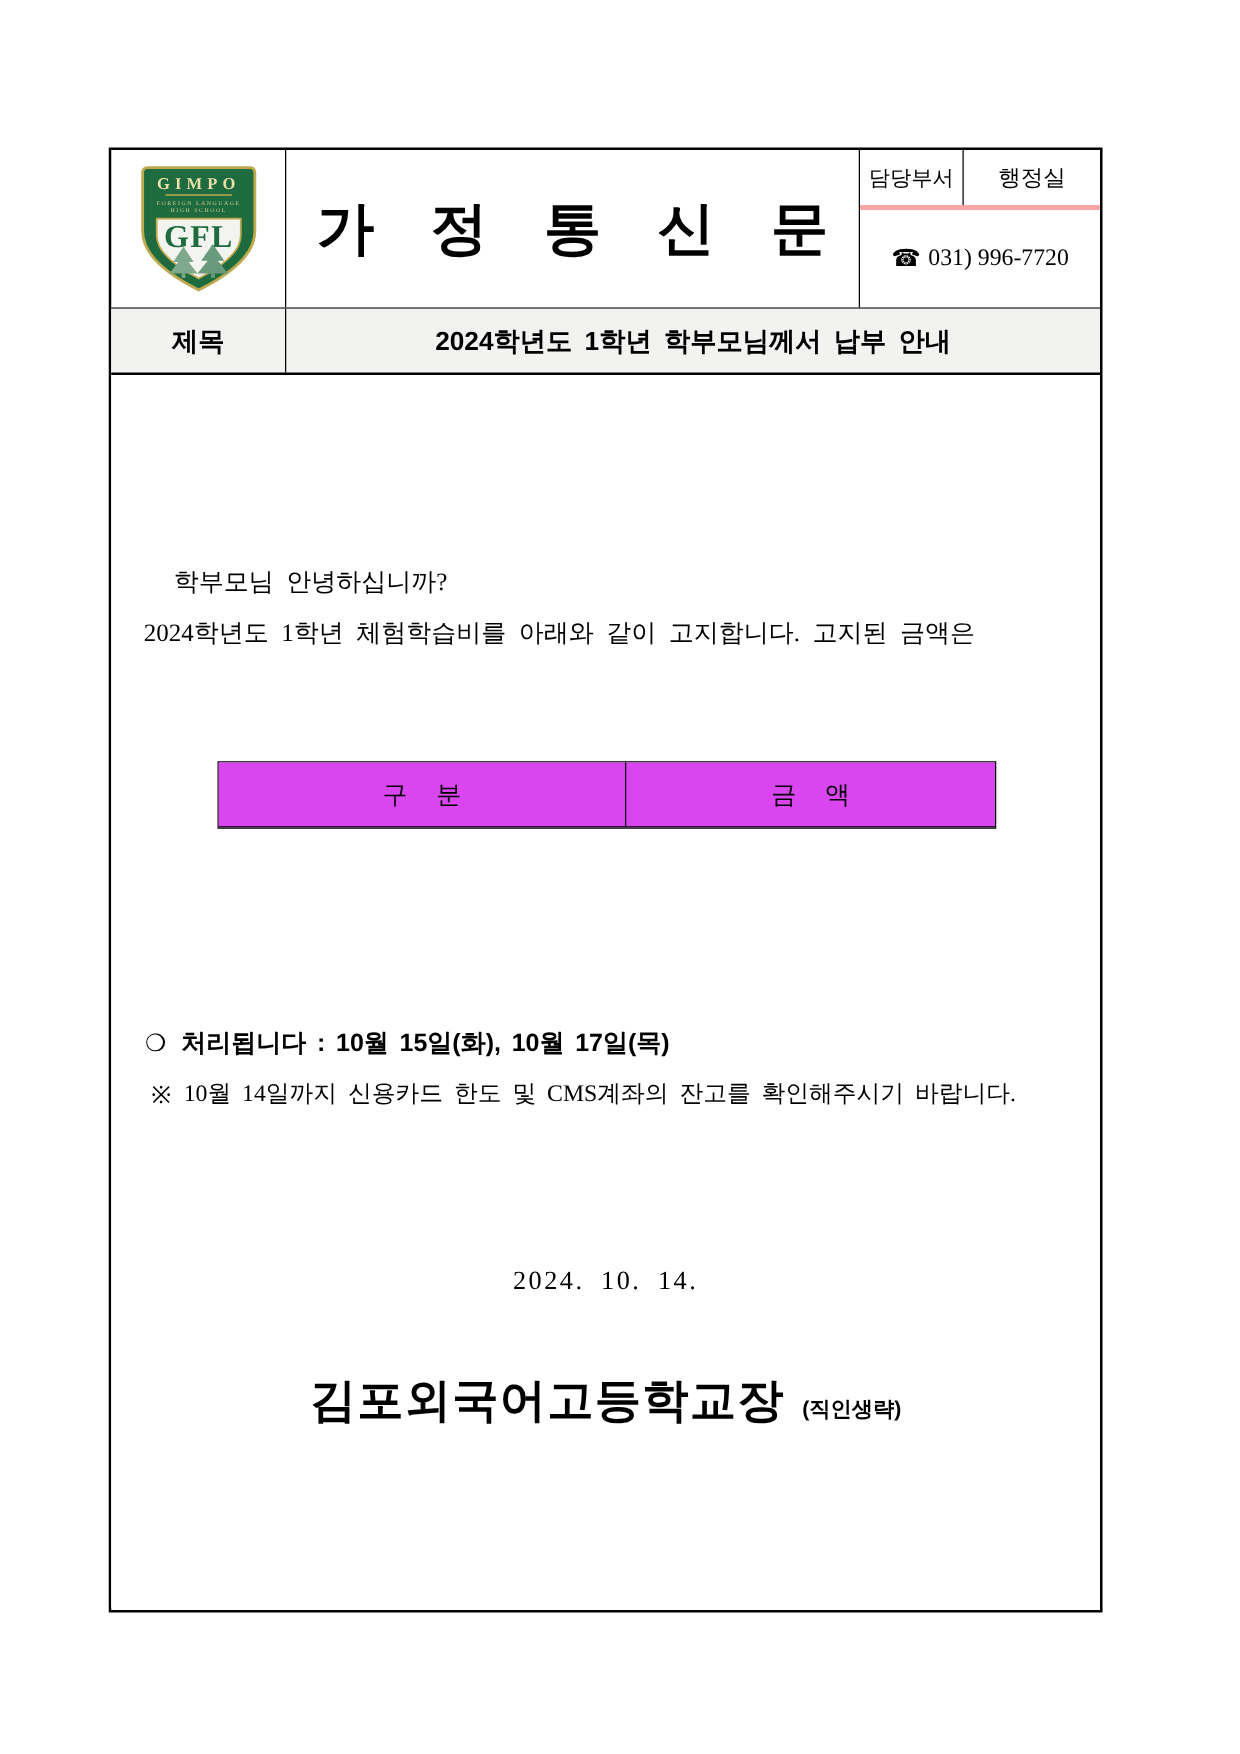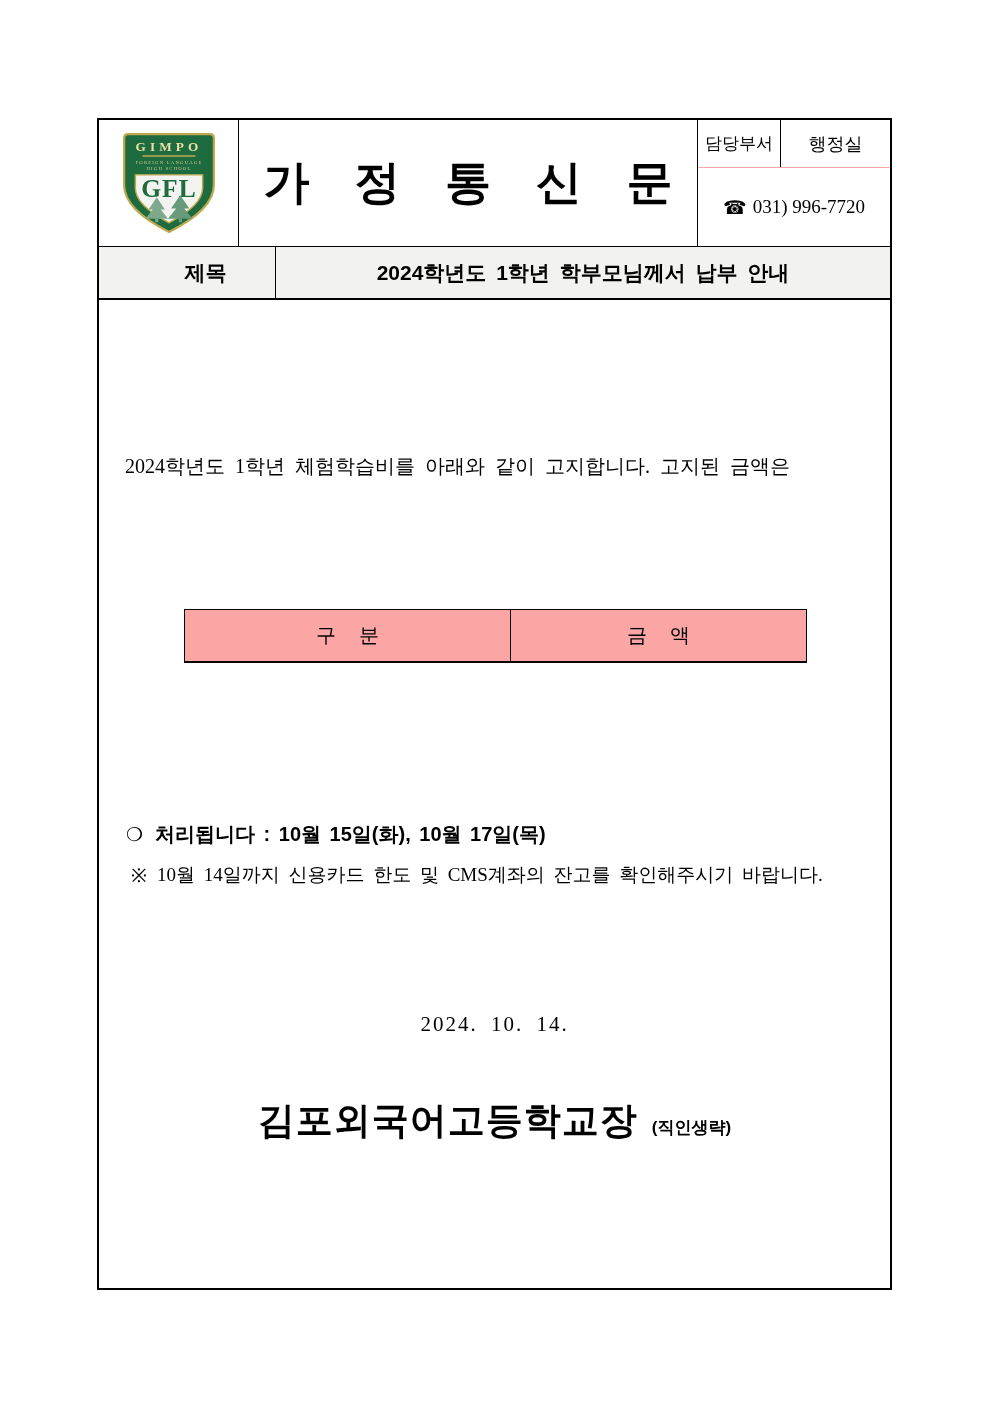--- a/index.html
+++ b/index.html
@@ -6,55 +6,55 @@
   html, body { background: #ffffff; }
   body {
     width: 992px; height: 1403px;
     position: relative;
     font-family: "Liberation Serif", serif;
     color: #000;
   }
 
   .doc {
     position: absolute;
-    left: 97px; top: 118px;
+    left: 87px; top: 118px;
     width: 795px; height: 1172px;
     border: 2px solid #000;
     background: #fff;
   }
 
   
   .header-band { display: flex; height: 127px; border-bottom: 1px solid #000; }
   .logo-cell {
     width: 140px; border-right: 1px solid #000;
     display: flex; align-items: center; justify-content: center;
   }
   .title-cell {
     flex: 1;
     display: flex; align-items: center; justify-content: center;
     font-family: "Liberation Sans", sans-serif;
     font-weight: 900; font-size: 46px;
     letter-spacing: 16px; text-indent: 16px;
     white-space: nowrap;
   }
   .right-cell { width: 193px; border-left: 1px solid #000; display: flex; flex-direction: column; }
-  .dept-row { height: 48px; border-bottom: 1px solid #fca5a5; display: flex; }
+  .dept-row { height: 48px; border-bottom: 4px solid #fca5a5; display: flex; }
   .dept-label {
     width: 83px; border-right: 1px solid #000;
     display: flex; align-items: center; justify-content: center;
     font-size: 17px;
   }
   .dept-value { flex: 1; display: flex; align-items: center; justify-content: center; font-size: 18px; }
   .phone-row {
     flex: 1; display: flex; align-items: center; justify-content: center;
     font-size: 19px; white-space: nowrap; gap: 6px;
   }
 
   
-  .subject-band { display: flex; height: 53px; border-bottom: 2px solid #000; background: #f2f2f1; padding-left: 37px; }
+  .subject-band { display: flex; height: 53px; border-bottom: 2px solid #000; background: #f2f2f1; }
   .subject-label {
     width: 140px; border-right: 1px solid #000;
     display: flex; align-items: center; justify-content: center;
     font-family: "Liberation Sans", sans-serif; font-weight: bold; font-size: 21px;
   }
   .subject-value {
     flex: 1; display: flex; align-items: center; justify-content: center;
     font-family: "Liberation Sans", sans-serif; font-weight: bold; font-size: 21px;
     word-spacing: 4px;
   }
@@ -66,21 +66,21 @@
     position: absolute; top: 146px; left: 26px; right: 24px;
     font-size: 20px; line-height: 41px; word-spacing: 5px;
   }
   .paragraphs .indent { padding-left: 24px; }
 
   .fee-table {
     position: absolute; top: 309px; left: 85px;
     width: 623px; border: 1px solid #000;
   }
   .fee-row { display: flex; }
-  .fee-row.head { background: #fca5a5; border-bottom: 1px solid #000; }
+  .fee-row.head { background: #d946ef; border-bottom: 1px solid #000; }
   .fee-cell {
     display: flex; align-items: center; justify-content: center;
     font-size: 20px;
   }
   .fee-cell.c1 { width: 326px; border-right: 1px solid #000; }
   .fee-cell.c2 { flex: 1; }
   .fee-row.head .fee-cell { height: 51px; letter-spacing: 0.45em; text-indent: 0.45em; font-size: 20px; }
   .fee-row.data .fee-cell { height: 64px; }
   .fee-row.data .c1 { letter-spacing: 0.18em; }
   .fee-row.data .c2 { font-size: 21px; letter-spacing: 0.06em; }
@@ -155,20 +155,21 @@
   </div>
 
   <div class="subject-band">
     <div class="subject-label">제목</div>
     <div class="subject-value">2024학년도 1학년 학부모님께서 납부 안내</div>
   </div>
 
   <div class="body-box">
 
     <div class="paragraphs">
+      <div class="indent">학부모님 안녕하십니까?</div>
       <div>2024학년도 1학년 체험학습비를 아래와 같이 고지합니다. 고지된 금액은</div>
     </div>
 
     <div class="fee-table">
       <div class="fee-row head">
         <div class="fee-cell c1">구 분</div>
         <div class="fee-cell c2">금 액</div>
       </div>
     </div>
 

